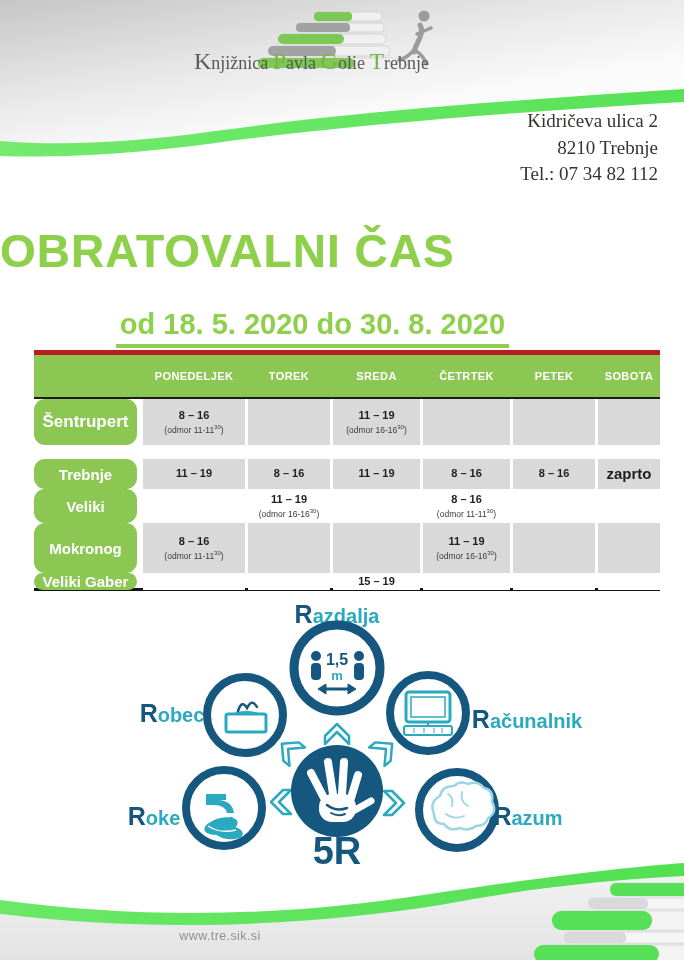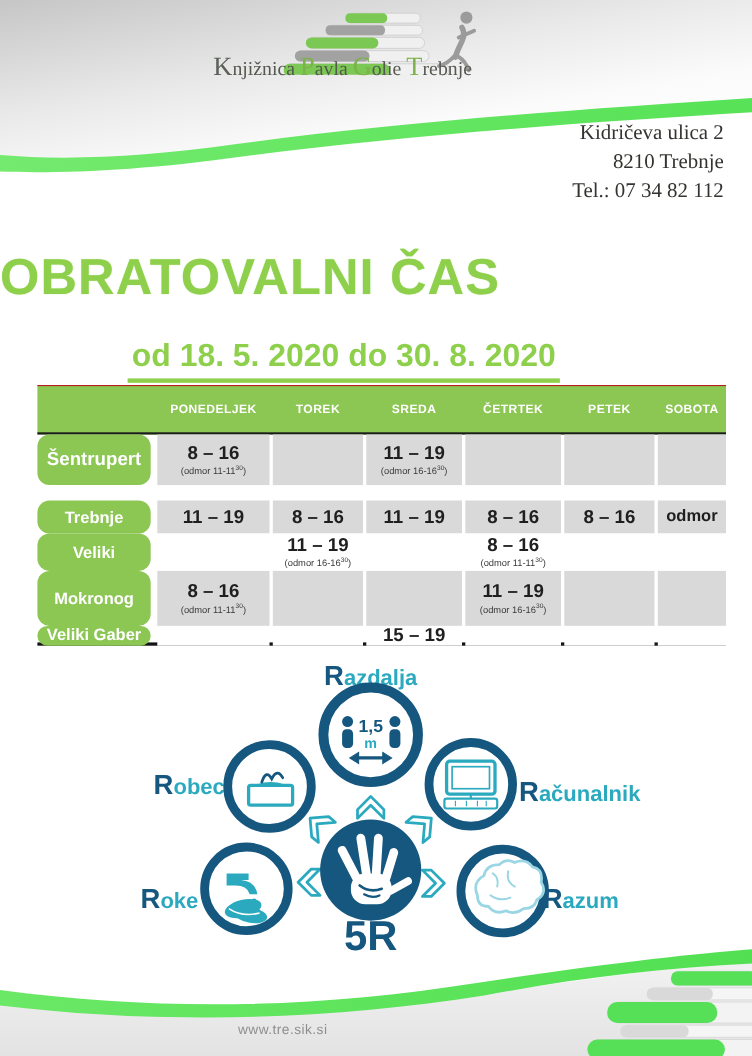--- a/index.html
+++ b/index.html
@@ -21,46 +21,46 @@
   .title{position:absolute;top:224px;left:0;width:684px;text-align:left;
          font-size:46px;font-weight:bold;letter-spacing:1px;color:#8ed04c;
          text-shadow:0 0 1px rgba(141,208,76,.6);}
   .subtitle-wrap{position:absolute;top:288px;left:0;width:625px;text-align:center;margin-top:20px;}
   .subtitle{display:inline-block;font-size:29px;font-weight:bold;color:#8ed04c;
             padding:0 4px 3px 4px;border-bottom:4px solid #8ed04c;}
 
   
   .htable{position:absolute;top:350px;left:34px;width:626px;border-bottom:3px solid #141414;}
   .trow{display:grid;grid-template-columns:106px 105px 85px 90px 90px 85px 65px;}
-  .thead{background:#8cc653;height:42px;border-top:1px solid #b91c1c;border-bottom:2px solid #1c1c1c;}
+  .thead{background:#8cc653;height:42px;border-top:5px solid #b91c1c;border-bottom:2px solid #1c1c1c;}
   .thead .tcell{background:transparent;}
   .dayhead{display:flex;align-items:center;justify-content:center;
            color:#ffffff;font-weight:bold;font-size:11px;letter-spacing:.4px;}
   .tlabel{background:#8cc653;color:#fff;font-weight:bold;font-size:15px;
           display:flex;align-items:center;justify-content:center;margin-right:3px;border-radius:11px;}
   .r0 .tlabel{font-size:17px;}
   .tcell{display:flex;flex-direction:column;align-items:center;justify-content:center;margin-left:3px;}
   .row-gray .tcell{background:#d9d9d9;}
   .row-white .tcell{background:#ffffff;}
   .r0{height:46px;} .r1{height:30px;text-align:center;} .r2{height:34px;} .r3{height:50px;} .r4{height:15px;}
   .spacer{height:14px;background:#ffffff;}
-  .time{font-weight:bold;font-size:17px;color:#1f1f1f;line-height:1.05;}
+  .time{font-weight:bold;font-size:11px;color:#1f1f1f;line-height:1.05;}
   .time.closed{font-size:15px;}
   .note{font-size:8.5px;color:#3a3a3a;line-height:1;margin-top:2px;}
   .note sup{font-size:6px;vertical-align:super;}
 
   
   .infographic{position:absolute;top:598px;left:0;}
   .ig-label{font-weight:bold;font-size:20px;fill:#2aa9bf;}
   .ig-init{font-weight:bold;font-size:25px;fill:#15577f;}
 
   
   .bottom-deco{position:absolute;top:850px;left:0;}
   .website{position:absolute;top:929px;left:0;width:440px;text-align:center;
-           font-size:12.5px;color:#8f8f8f;letter-spacing:.4px;padding-left:37px;}
+           font-size:12.5px;color:#8f8f8f;letter-spacing:.4px;}
 </style>
 </head>
 <body>
 
 <div id="page">
 
   <svg class="top-deco" width="684" height="170" viewBox="0 0 684 170">
     <defs>
       <linearGradient id="gTop" x1="0" y1="0" x2="0.75" y2="1">
         <stop offset="0" stop-color="#c6c6c6"></stop>
@@ -154,21 +154,21 @@
       <div class="tcell">
           <div class="time">11 – 19</div>
         </div>
       <div class="tcell">
           <div class="time">8 – 16</div>
         </div>
       <div class="tcell">
           <div class="time">8 – 16</div>
         </div>
       <div class="tcell">
-          <div class="time closed">odmor</div>
+          <div class="time closed">zaprto</div>
         </div>
     </div>
 
     <div class="trow row-white r2">
       <div class="tlabel">Veliki</div>
       <div class="tcell"></div>
       <div class="tcell">
         <div class="time">11 – 19</div>
         <div class="note"><span>(odmor 16-16</span><sup>30</sup><span>)</span></div>
       </div>

